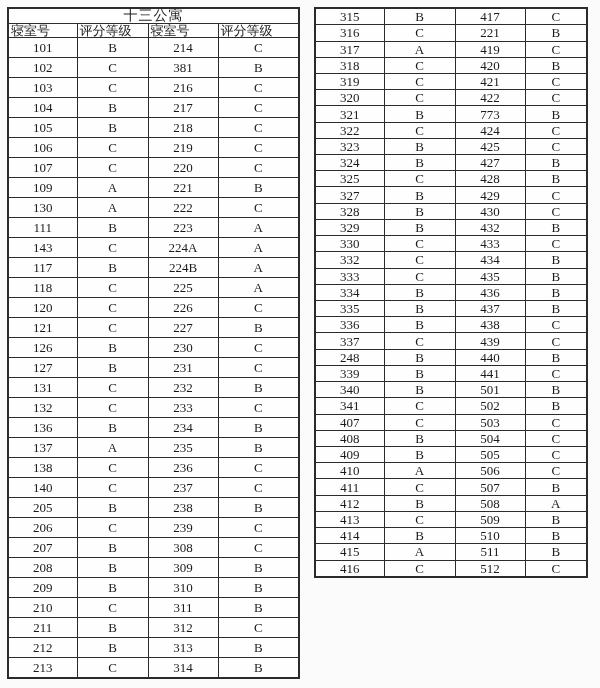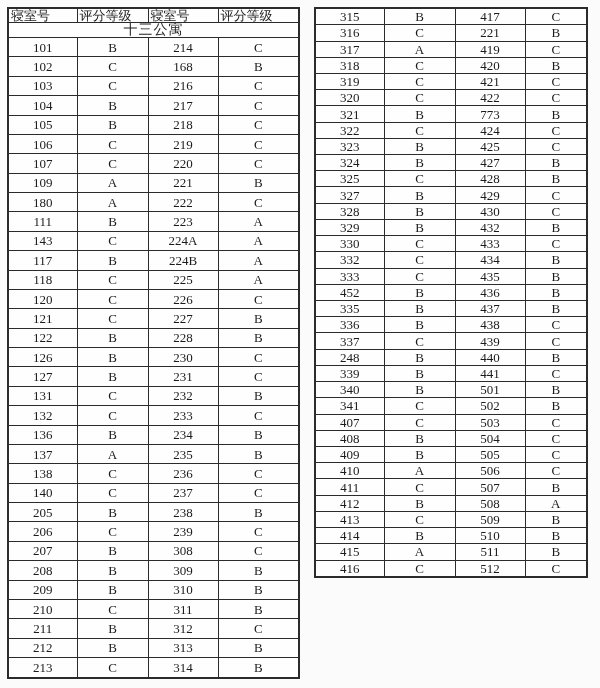--- a/index.html
+++ b/index.html
@@ -58,40 +58,40 @@
 
   <table class="tbl left">
     <colgroup>
       <col style="width:69px">
         <col style="width:71px">
         <col style="width:70px">
         <col style="width:81px">
     </colgroup>
     <thead>
       <tr>
+        <th colspan="4" class="title">十三公寓</th>
+      </tr>
+      <tr>
         <th class="hdr">寝室号</th>
         <th class="hdr">评分等级</th>
         <th class="hdr">寝室号</th>
         <th class="hdr">评分等级</th>
       </tr>
-      <tr>
-        <th colspan="4" class="title">十三公寓</th>
-      </tr>
     </thead>
     <tbody>
         <tr>
           <td>101</td>
           <td>B</td>
           <td>214</td>
           <td>C</td>
         </tr>
         <tr>
           <td>102</td>
           <td>C</td>
-          <td>168</td>
+          <td>381</td>
           <td>B</td>
         </tr>
         <tr>
           <td>103</td>
           <td>C</td>
           <td>216</td>
           <td>C</td>
         </tr>
         <tr>
           <td>104</td>
@@ -117,21 +117,21 @@
           <td>220</td>
           <td>C</td>
         </tr>
         <tr>
           <td>109</td>
           <td>A</td>
           <td>221</td>
           <td>B</td>
         </tr>
         <tr>
-          <td>180</td>
+          <td>130</td>
           <td>A</td>
           <td>222</td>
           <td>C</td>
         </tr>
         <tr>
           <td>111</td>
           <td>B</td>
           <td>223</td>
           <td>A</td>
         </tr>
@@ -156,26 +156,20 @@
         <tr>
           <td>120</td>
           <td>C</td>
           <td>226</td>
           <td>C</td>
         </tr>
         <tr>
           <td>121</td>
           <td>C</td>
           <td>227</td>
-          <td>B</td>
-        </tr>
-        <tr>
-          <td>122</td>
-          <td>B</td>
-          <td>228</td>
           <td>B</td>
         </tr>
         <tr>
           <td>126</td>
           <td>B</td>
           <td>230</td>
           <td>C</td>
         </tr>
         <tr>
           <td>127</td>
@@ -380,21 +374,21 @@
           <td>434</td>
           <td>B</td>
         </tr>
         <tr>
           <td>333</td>
           <td>C</td>
           <td>435</td>
           <td>B</td>
         </tr>
         <tr>
-          <td>452</td>
+          <td>334</td>
           <td>B</td>
           <td>436</td>
           <td>B</td>
         </tr>
         <tr>
           <td>335</td>
           <td>B</td>
           <td>437</td>
           <td>B</td>
         </tr>

